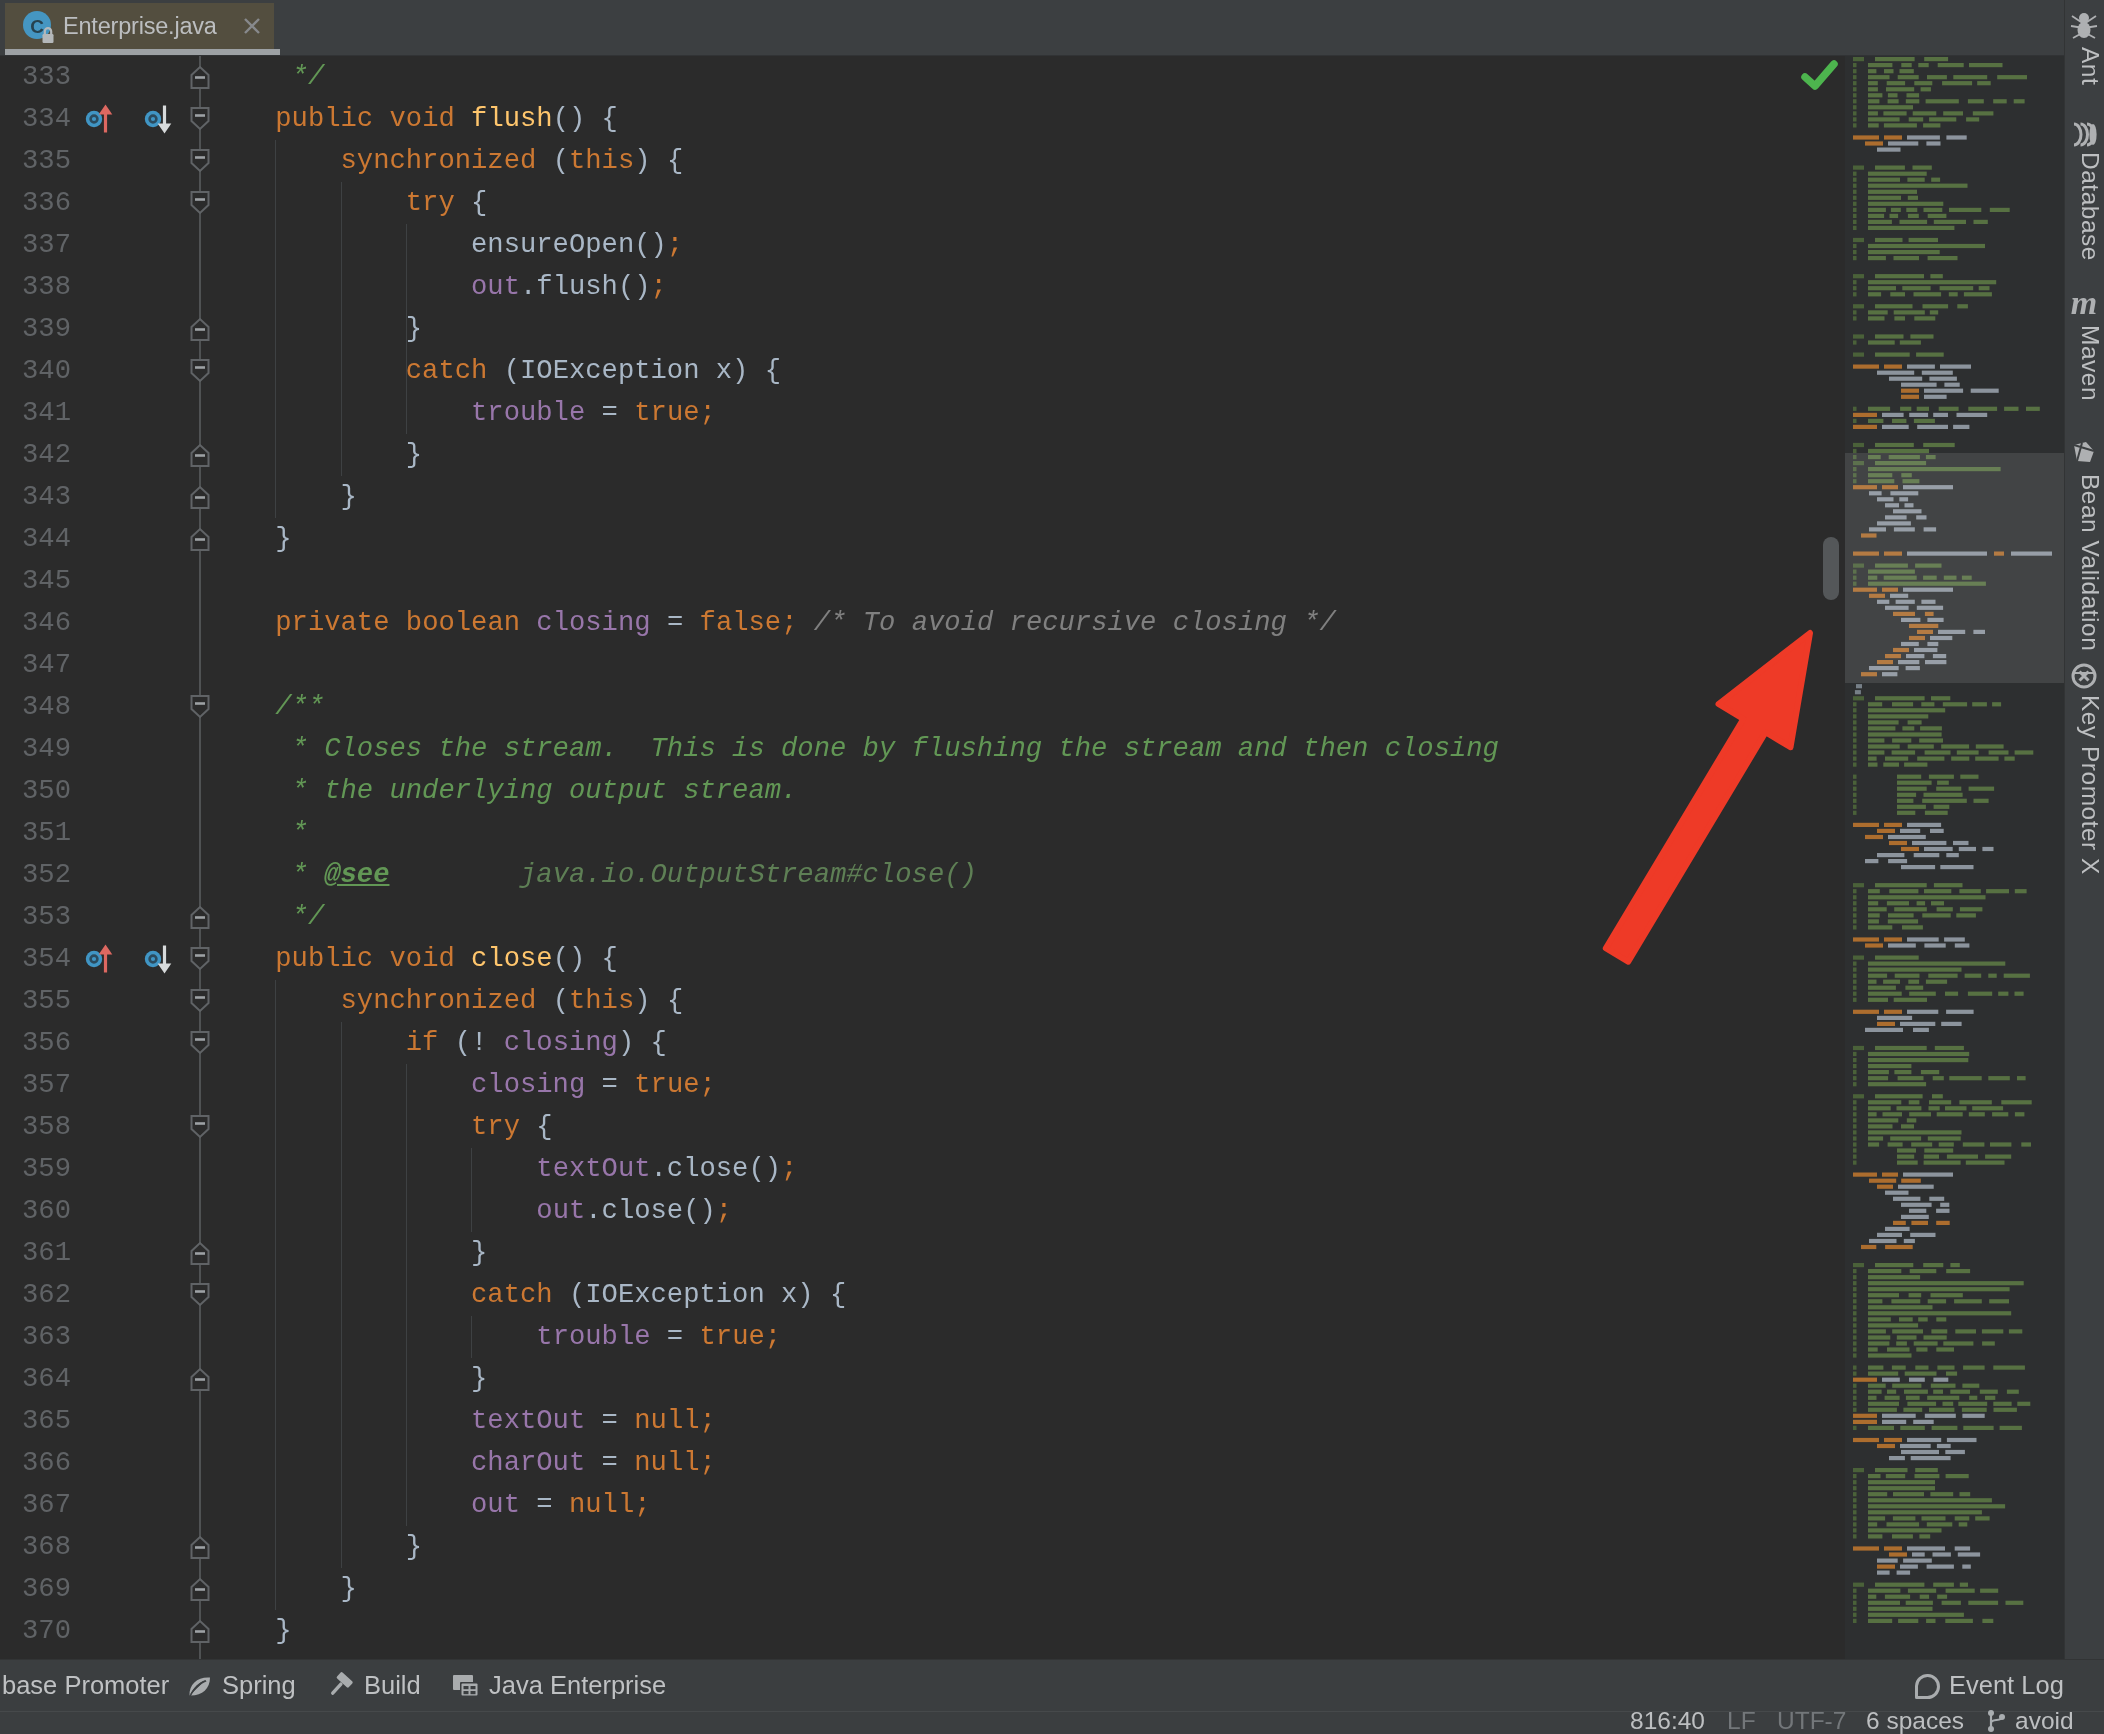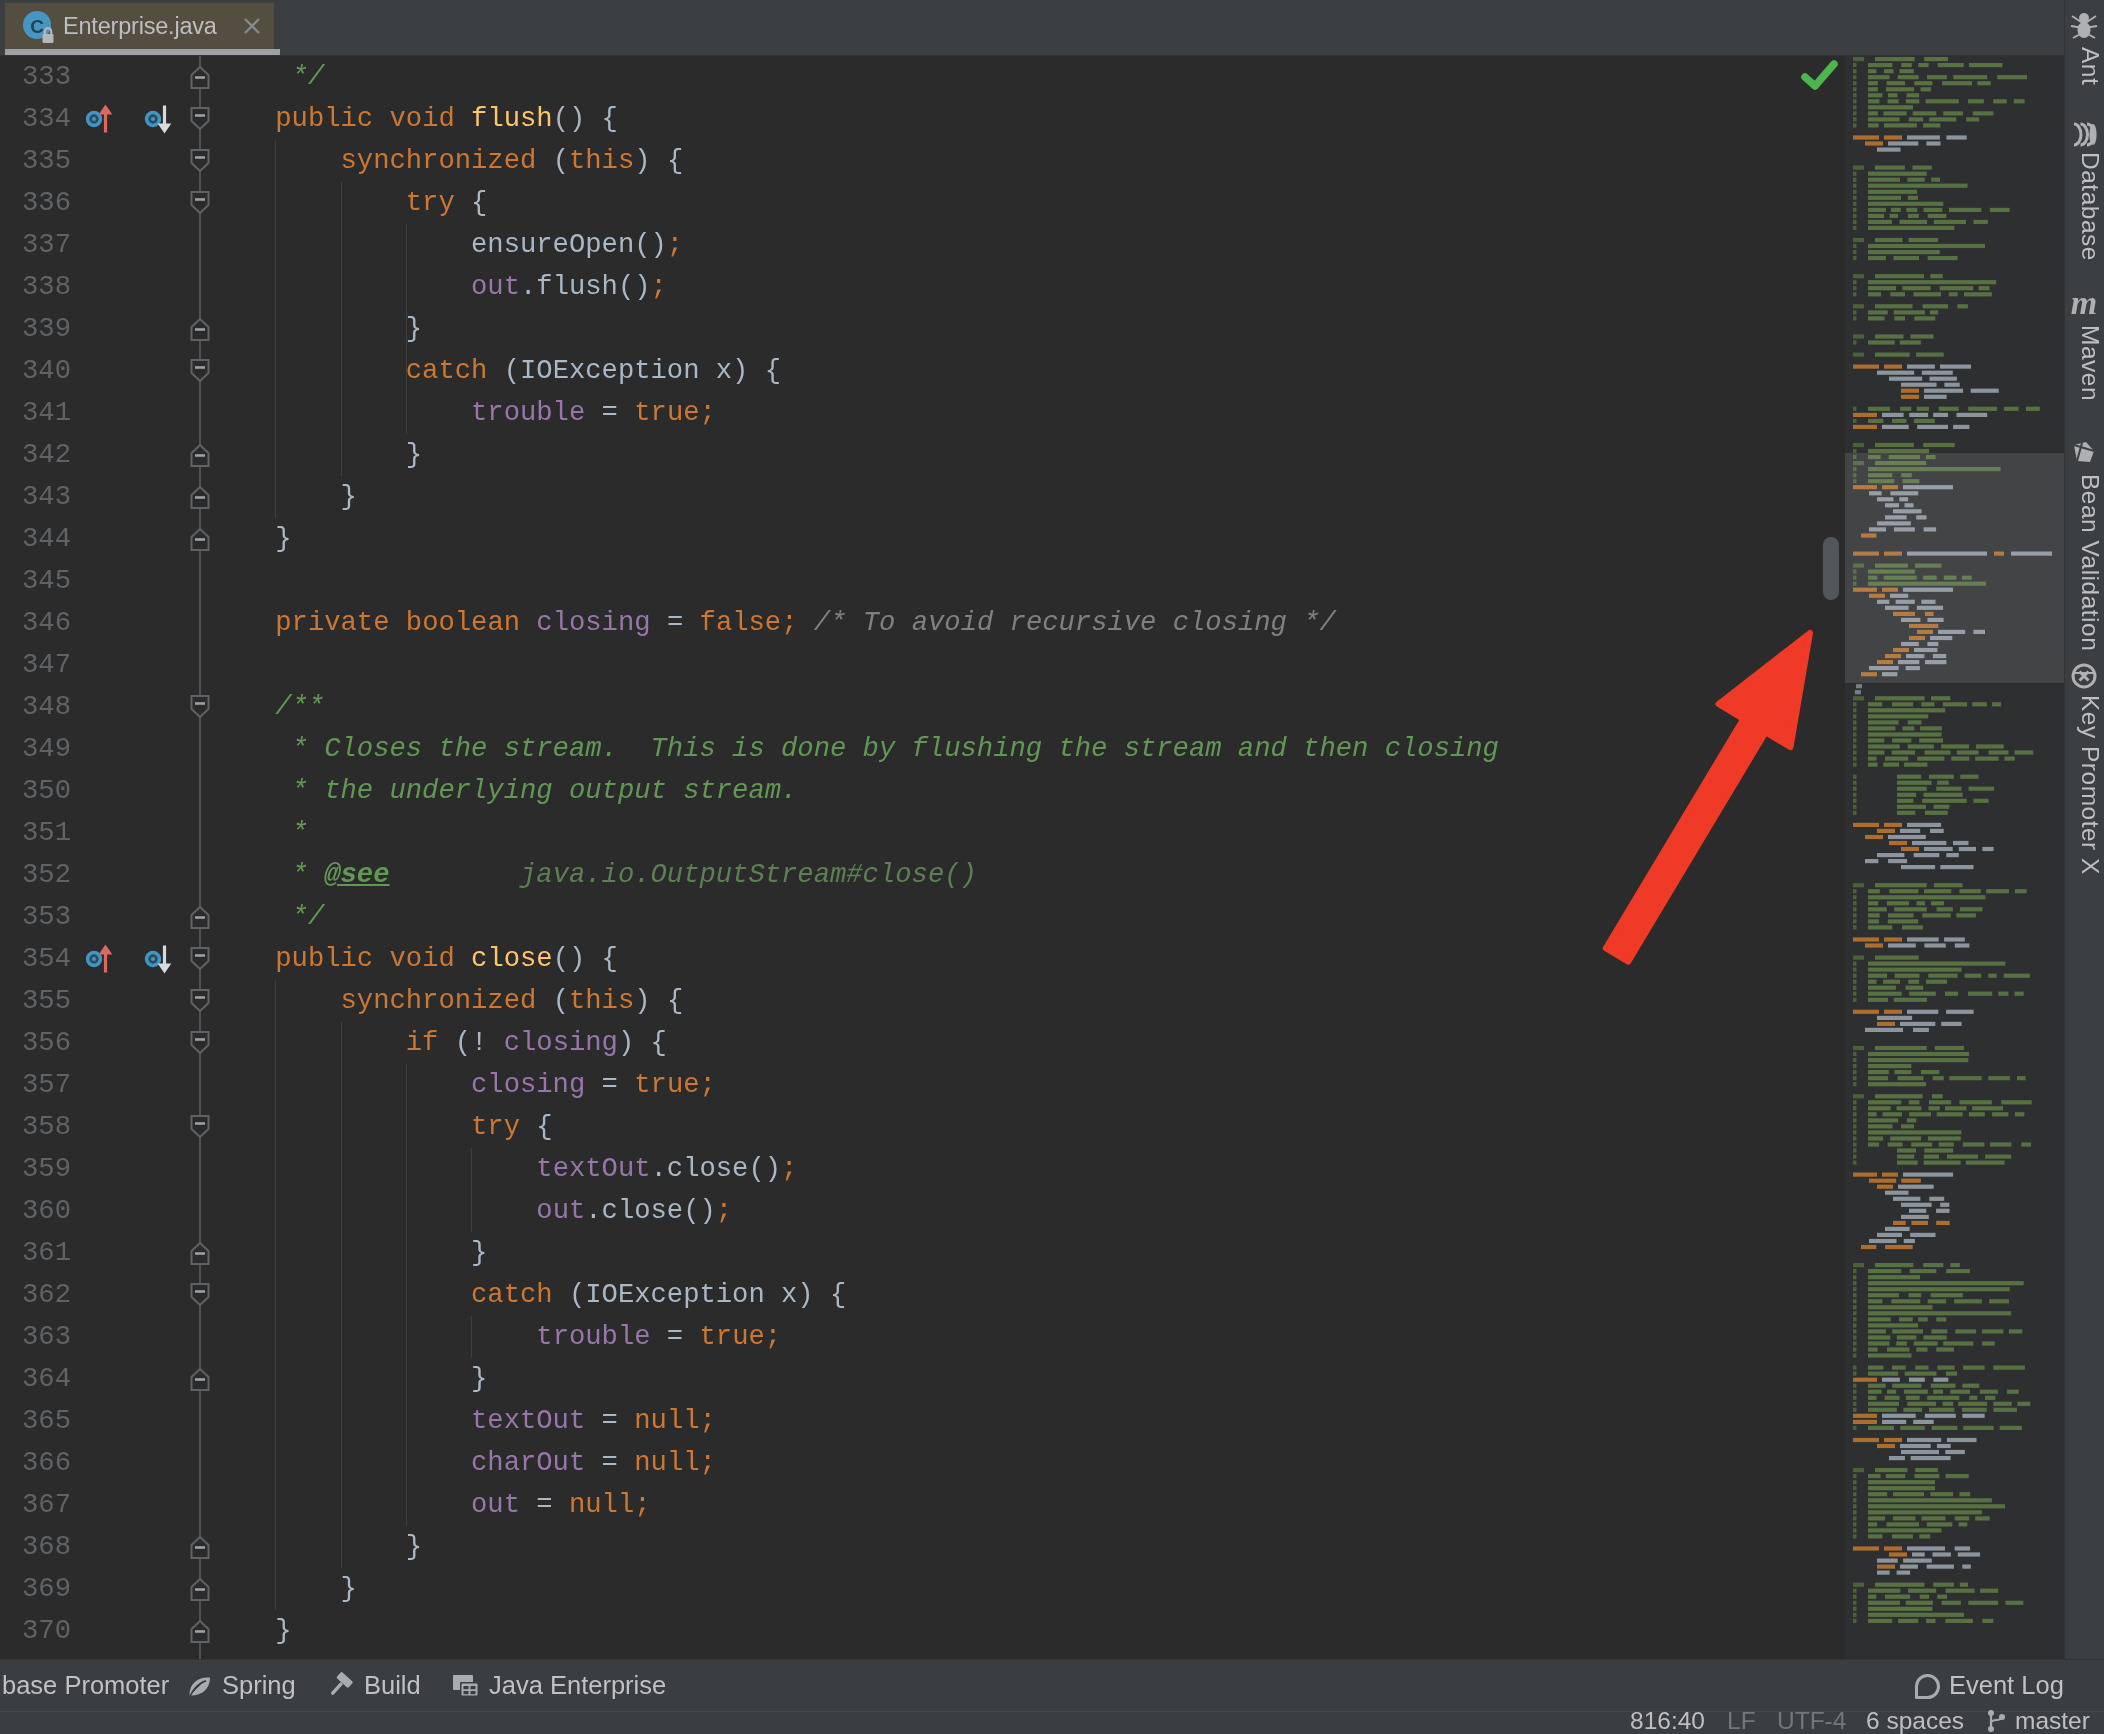--- a/index.html
+++ b/index.html
@@ -952,21 +952,21 @@
           <rect x="12.5" y="19" width="5" height="3.2"></rect>
           <rect x="19.5" y="19" width="5" height="3.2"></rect>
         </g>
       </g>
     </svg>Java Enterprise</div>
 <div class="abs blab" style="left:1911px;top:1659px;height:52px;line-height:52px;"><svg width="30" height="30" viewBox="0 0 30 30" style="vertical-align:-7px;margin-right:8px">
       <path d="M5.5 26.5 V15 A11 11 0 1 1 16.5 26.5 Z" fill="none" stroke="#a9acae" stroke-width="3" stroke-linejoin="round"></path>
     </svg>Event Log</div>
 <div class="abs slab" style="left:1630px;width:72px;">816:40</div>
 <div class="abs slab dim" style="left:1727px;">LF</div>
-<div class="abs slab dim" style="left:1777px;">UTF-4</div>
+<div class="abs slab dim" style="left:1777px;">UTF-7</div>
 <div class="abs slab" style="left:1866px;">6 spaces</div>
 <div class="abs slab" style="left:1985px;"><svg width="22" height="26" viewBox="0 0 22 26" style="vertical-align:-5px;margin-right:8px">
       <g stroke="#a9adb0" fill="#a9adb0">
         <circle cx="6" cy="5" r="3" stroke="none"></circle>
         <circle cx="6" cy="21" r="3" stroke="none"></circle>
         <circle cx="17" cy="9" r="3" stroke="none"></circle>
         <path d="M6 5 v16 M6 15 c0 -5 11 -1 11 -6" fill="none" stroke-width="2.2"></path>
       </g>
-    </svg><span style="vertical-align:top">master</span></div>
+    </svg><span style="vertical-align:top">avoid</span></div>
 </body></html>

